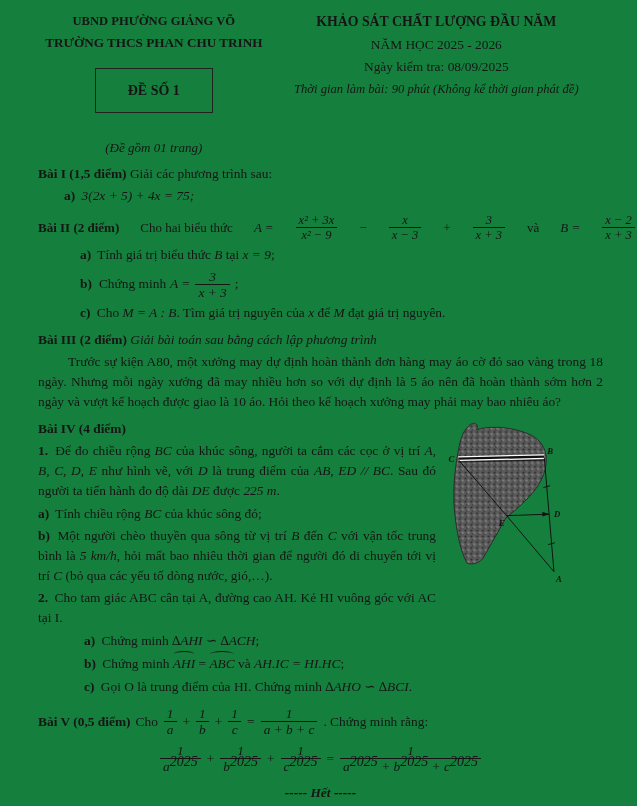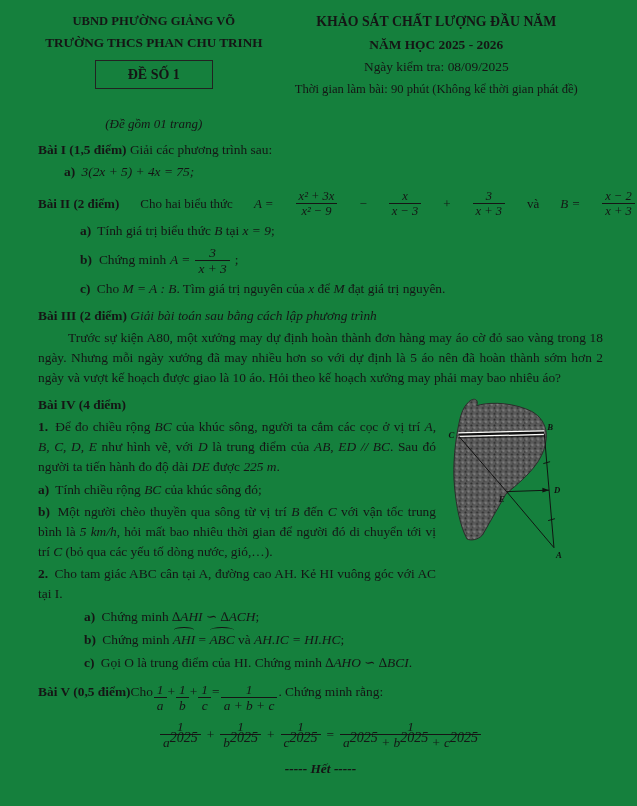--- a/index.html
+++ b/index.html
@@ -13,48 +13,48 @@
   .b{font-weight:700}
   .i{font-style:italic}
   .mi{font-style:italic}
   .mk{font-weight:700;margin-right:3px}
   
   .hdr{display:flex;align-items:flex-start}
   .hl{width:41%;text-align:center}
   .hr{width:59%;text-align:center}
   .hl1{font-weight:700;font-size:12.6px}
   .hl2{font-weight:700;font-size:13.2px;margin-top:2px}
-  .debox{display:inline-block;border:1.7px solid #222;padding:3px 32px;font-weight:700;font-size:14px;margin:7px 0 4px}
+  .debox{display:inline-block;border:1.7px solid #222;padding:11px 32px;font-weight:700;font-size:14px;margin:15px 0 4px}
   .hnote{font-style:italic;margin-top:21px;font-size:13px}
   .hr1{font-weight:700;font-size:13.8px}
-  .hr2{font-weight:700;margin-top:2px}
+  .hr2{font-weight:400;margin-top:2px}
   .hr3{font-weight:700;margin-top:2px}
   .hr4{margin-top:2px}
-  .hr5{font-size:12.6px;margin-top:3px}
+  .hr5{font-style:italic;font-size:12.6px;margin-top:3px}
   
   .frac{display:inline-block;vertical-align:middle;text-align:center;line-height:1.12;font-style:italic;padding:0 1px}
   .frac .num{display:block;border-bottom:1.1px solid #151515;padding:0 3px}
   .frac .den{display:block;padding:0 3px}
   sup{font-size:14px;line-height:0}
   
   .sec{margin-top:7px}
   .eqrow{display:flex;margin-top:2px}
   .eqa{margin-left:26px;flex:0 0 47%}
   .mrow{display:flex;align-items:center;gap:21px;flex-wrap:nowrap;font-size:13px;white-space:nowrap}
   .mrow .frac{font-size:12.5px}
   .ind{padding-left:42px;margin-top:3px}
   .indrow{display:flex;align-items:center;gap:4px;padding-left:42px;margin-top:3px}
   .p3{margin:2px 0 0 0;text-align:justify;text-indent:30px}
   .fig{float:right;width:158px;height:172px;margin:0 0 2px 9px}
   .p4{margin:2px 0 0 0;text-align:justify}
   .sub2{padding-left:46px;margin-top:3px}
   .widehat{position:relative;display:inline-block}
   .widehat::after{content:"";position:absolute;left:1px;right:1px;top:-3px;height:5px;
     border-top:1.3px solid #151515;border-radius:100% 100% 0 0}
-  .b5row{display:flex;align-items:flex-start;margin-top:9px;clear:both}
+  .b5row{display:flex;align-items:center;gap:5px;margin-top:9px;clear:both}
   .b5c{display:flex;align-items:center;gap:5px;justify-content:center;margin-top:6px}
   .het{text-align:center;font-weight:700;font-style:italic;margin-top:9px}
 </style>
 </head>
 <body>
 
 <div class="page">
 
   <div class="hdr">
     <div class="hl">

